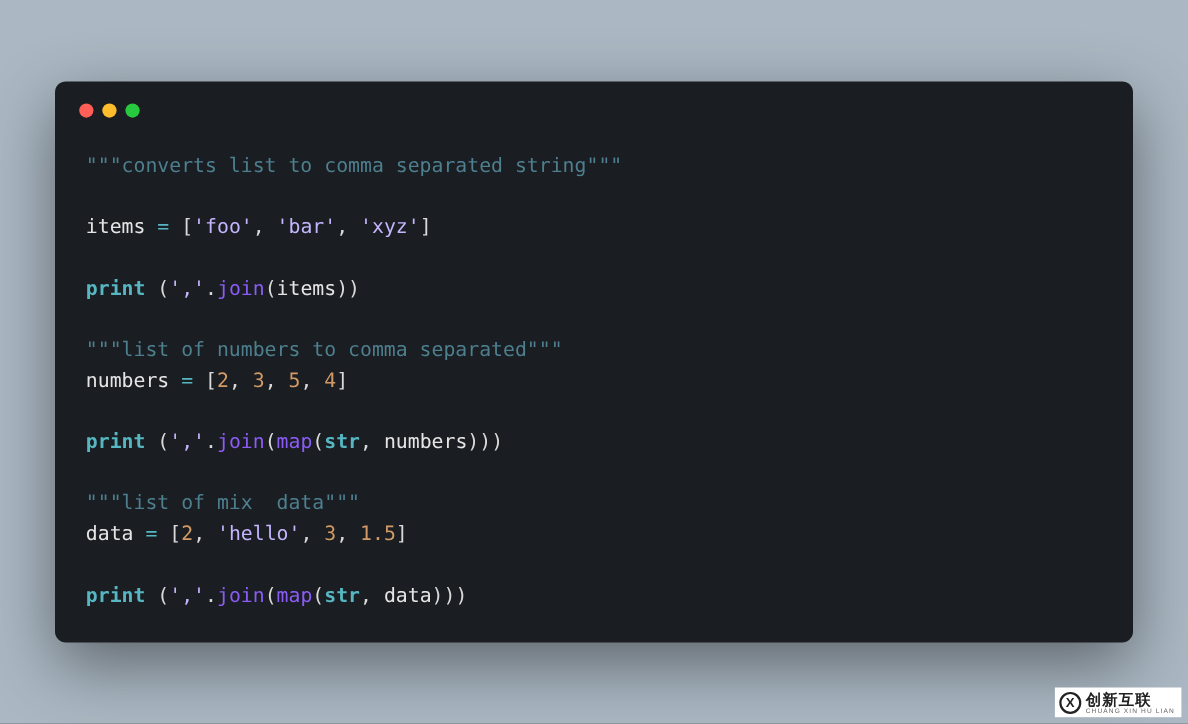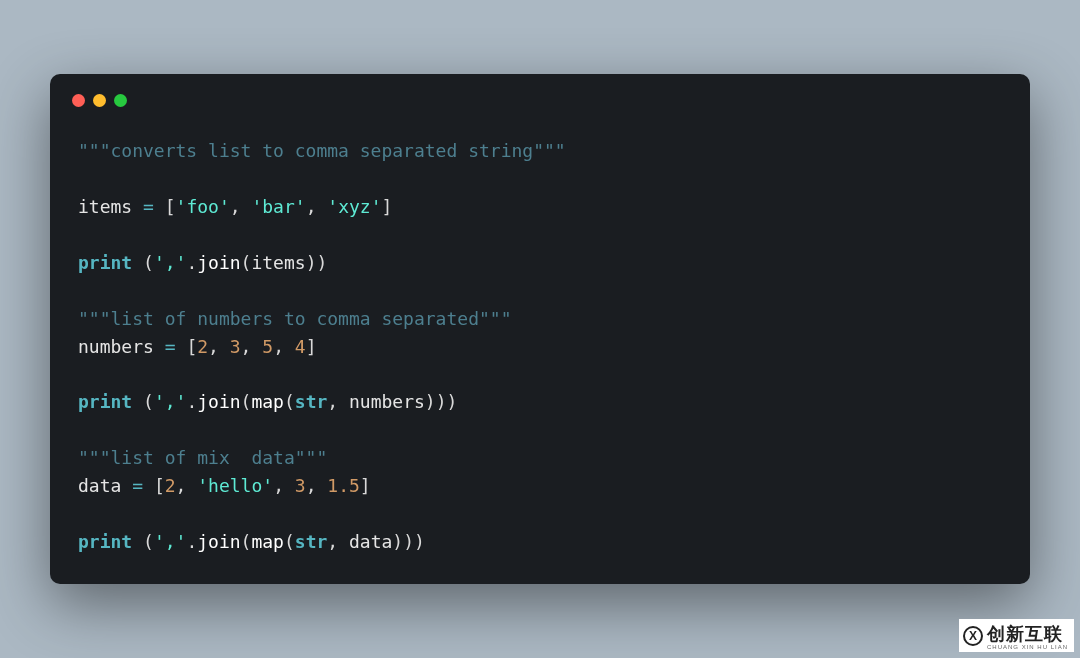--- a/index.html
+++ b/index.html
@@ -35,38 +35,38 @@
     padding: 8px 28px 0 28px;
     font-size: 18px;
     line-height: 1.55;
     white-space: pre;
     color: #e6e6e6;
   }
   .doc    { color:#4d7f8f; }     
   .var    { color:#e5e5e5; }     
   .op     { color:#56b6c2; }     
   .br     { color:#d9d9d9; }     
-  .str    { color:#5eead4; }     
+  .str    { color:#c4b5fd; }     
   .num    { color:#d19a66; }     
   .kw     { color:#56b6c2;font-weight:bold; }     
-  .fn     { color:#ffffff; }     
+  .fn     { color:#8b5cf6; }     
   .watermark {
     position:absolute;
     right:6px; bottom:6px;
     background:#fff;
     padding:3px 6px 2px 4px;
     display:flex; align-items:center; gap:4px;
     font-family: Arial, sans-serif;
   }
   .watermark .logo{
     width:20px;height:20px;border:2px solid #222;border-radius:50%;
     display:flex;align-items:center;justify-content:center;
     font-size:12px;font-weight:bold;color:#222;
   }
-  .watermark .txt{font-size:18px;color:#222;font-weight:600;letter-spacing:1px;}
+  .watermark .txt{font-size:14px;color:#222;font-weight:600;letter-spacing:1px;}
   .watermark .sub{font-size:6px;color:#666;letter-spacing:1px;margin-top:-2px;}
 </style>
 </head>
 <body>
 
 <div class="window">
   <div class="titlebar">
     <div class="dot red"></div>
     <div class="dot yellow"></div>
     <div class="dot green"></div>

